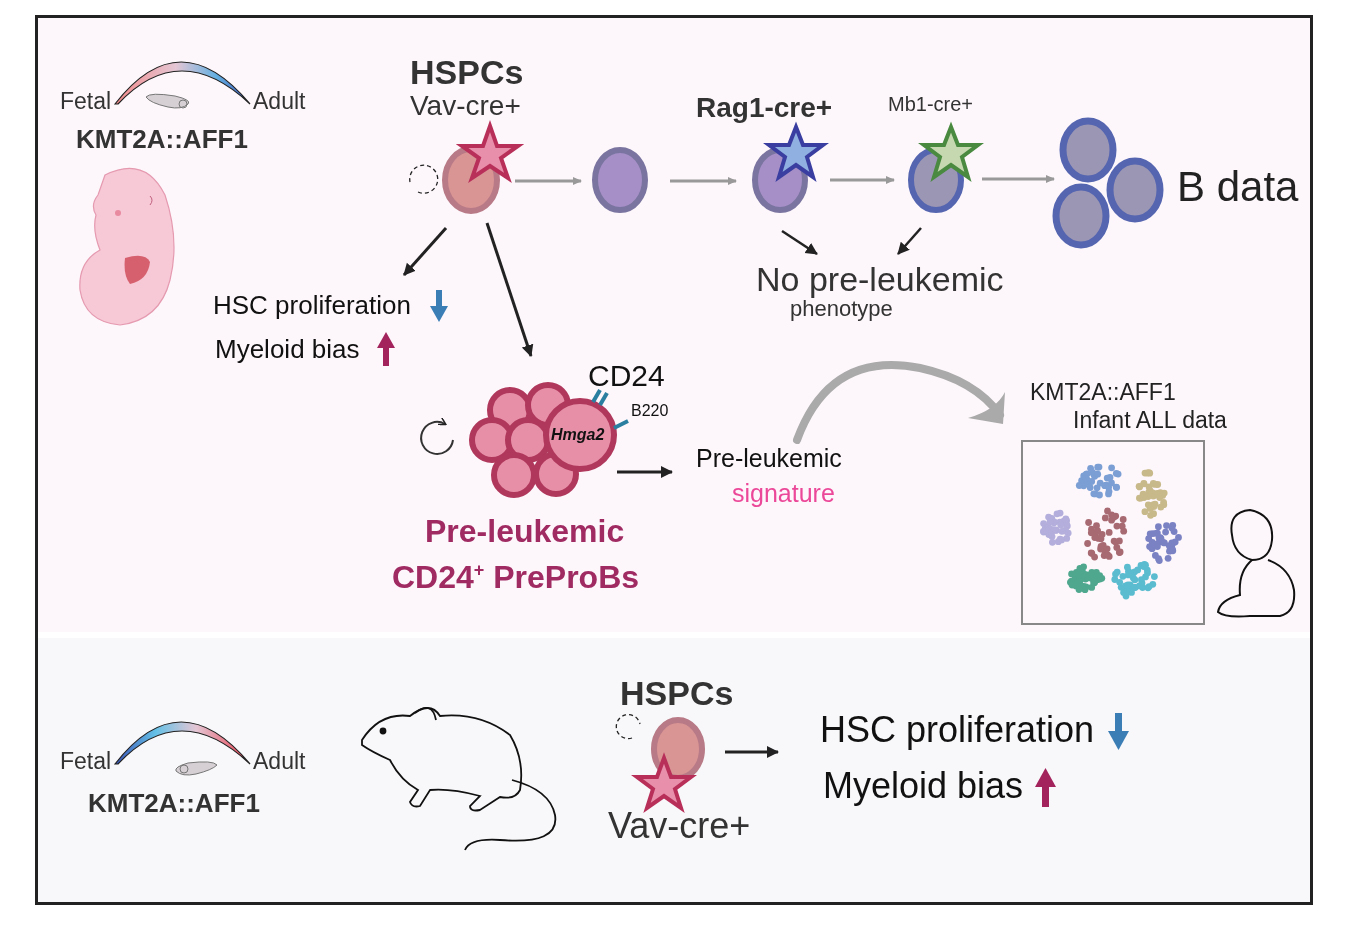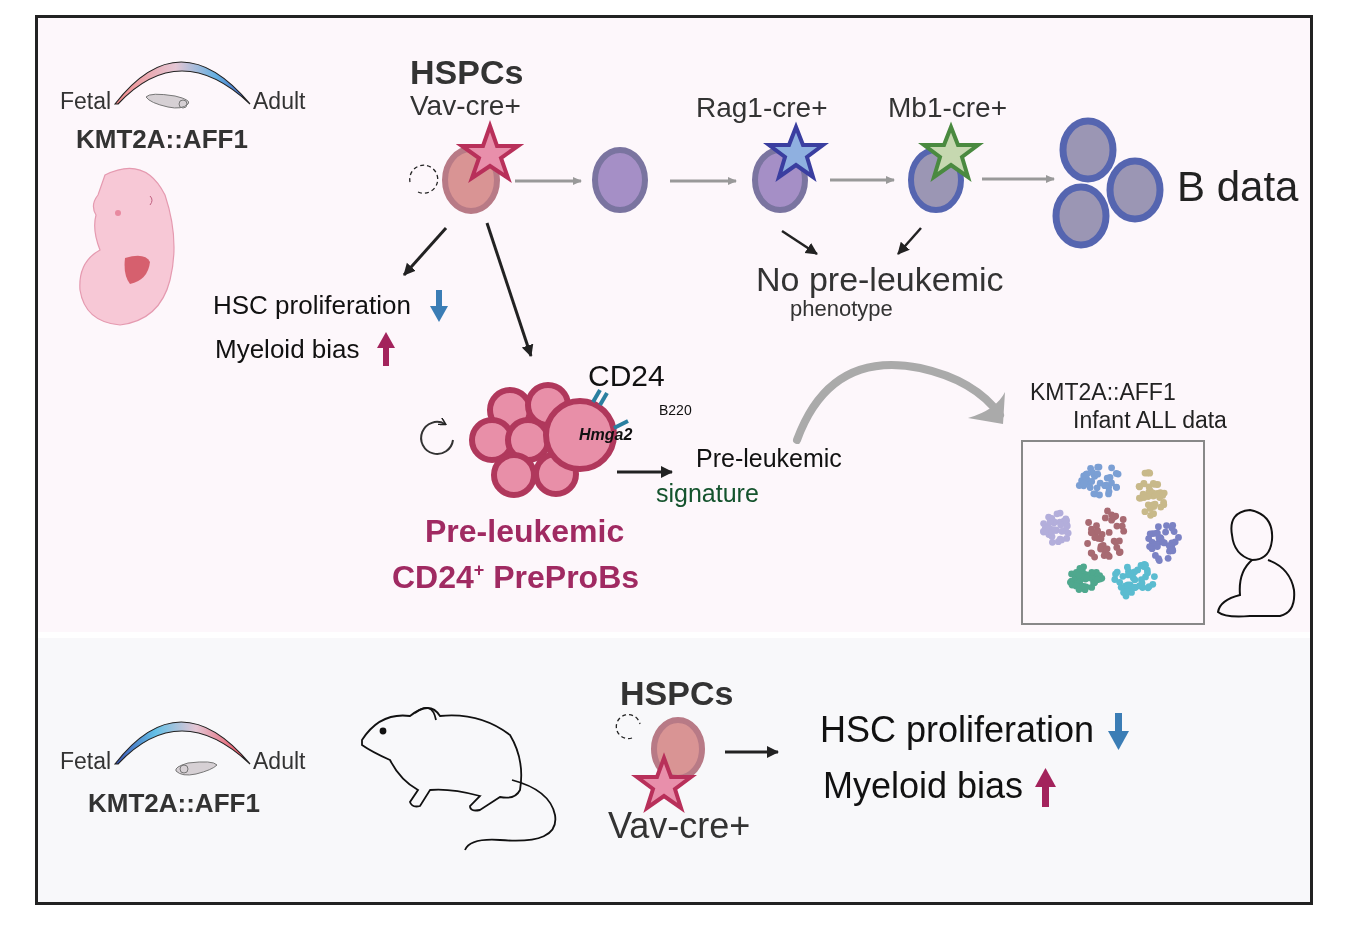--- a/index.html
+++ b/index.html
@@ -442,39 +442,39 @@
     <path d="M1035,787 L1056,787 L1045.5,768 Z" fill="#a3235c"></path>
   </g>
 </svg>
 
 <div class="t" style="left:60px;top:90px;font-size:23px;color:#333;">Fetal</div>
 <div class="t" style="left:253px;top:90px;font-size:23px;color:#333;">Adult</div>
 <div class="t" style="left:76px;top:126px;font-size:26px;font-weight:bold;color:#333;">KMT2A::AFF1</div>
 
 <div class="t" style="left:410px;top:55px;font-size:34px;font-weight:bold;color:#333;">HSPCs</div>
 <div class="t" style="left:410px;top:92px;font-size:28px;color:#333;">Vav-cre+</div>
-<div class="t" style="left:696px;top:94px;font-size:28px;color:#333;">Rag1-cre+</div>
-<div class="t" style="left:888px;top:94px;font-size:28px;color:#333;">Mb1-cre+</div>
+<div class="t" style="left:696px;top:94px;font-size:28px;color:#333;font-weight:bold;">Rag1-cre+</div>
+<div class="t" style="left:888px;top:94px;font-size:20px;color:#333;">Mb1-cre+</div>
 <div class="t" style="left:1177px;top:166px;font-size:42px;color:#222;">B data</div>
 
 <div class="t" style="left:756px;top:262px;font-size:34px;color:#333;">No pre-leukemic</div>
 <div class="t" style="left:790px;top:298px;font-size:22px;color:#333;">phenotype</div>
 
 <div class="t" style="left:213px;top:292px;font-size:26px;color:#111;">HSC proliferation</div>
 <div class="t" style="left:215px;top:336px;font-size:26px;color:#111;">Myeloid bias</div>
 
 <div class="t" style="left:588px;top:361px;font-size:30px;color:#111;">CD24</div>
-<div class="t" style="left:631px;top:403px;font-size:14px;color:#111;margin-left:28px;">B220</div>
-<div class="t" style="left:551px;top:427px;font-size:16px;font-weight:bold;font-style:italic;color:#111;margin-left:28px;">Hmga2</div>
+<div class="t" style="left:631px;top:403px;font-size:16px;color:#111;">B220</div>
+<div class="t" style="left:551px;top:427px;font-size:16px;font-weight:bold;font-style:italic;color:#111;">Hmga2</div>
 
 <div class="t" style="left:425px;top:515px;font-size:32px;font-weight:bold;color:#a02a62;">Pre-leukemic</div>
 <div class="t" style="left:392px;top:561px;font-size:32px;font-weight:bold;color:#a02a62;"><span>CD24</span><sup style="font-size:18px;">+</sup><span> PreProBs</span></div>
 
 <div class="t" style="left:696px;top:446px;font-size:25px;color:#111;">Pre-leukemic</div>
-<div class="t" style="left:656px;top:481px;font-size:25px;color:#14532d;">signature</div>
+<div class="t" style="left:732px;top:481px;font-size:25px;color:#ec4899;">signature</div>
 
 <div class="t" style="left:1030px;top:381px;font-size:23px;color:#222;">KMT2A::AFF1</div>
 <div class="t" style="left:1027px;top:409px;font-size:23px;color:#222;margin-left:46px;">Infant ALL data</div>
 
 <div class="t" style="left:60px;top:750px;font-size:23px;color:#333;">Fetal</div>
 <div class="t" style="left:253px;top:750px;font-size:23px;color:#333;">Adult</div>
 <div class="t" style="left:88px;top:790px;font-size:26px;font-weight:bold;color:#333;">KMT2A::AFF1</div>
 
 <div class="t" style="left:620px;top:676px;font-size:34px;font-weight:bold;color:#333;">HSPCs</div>
 <div class="t" style="left:608px;top:808px;font-size:36px;color:#333;">Vav-cre+</div>

